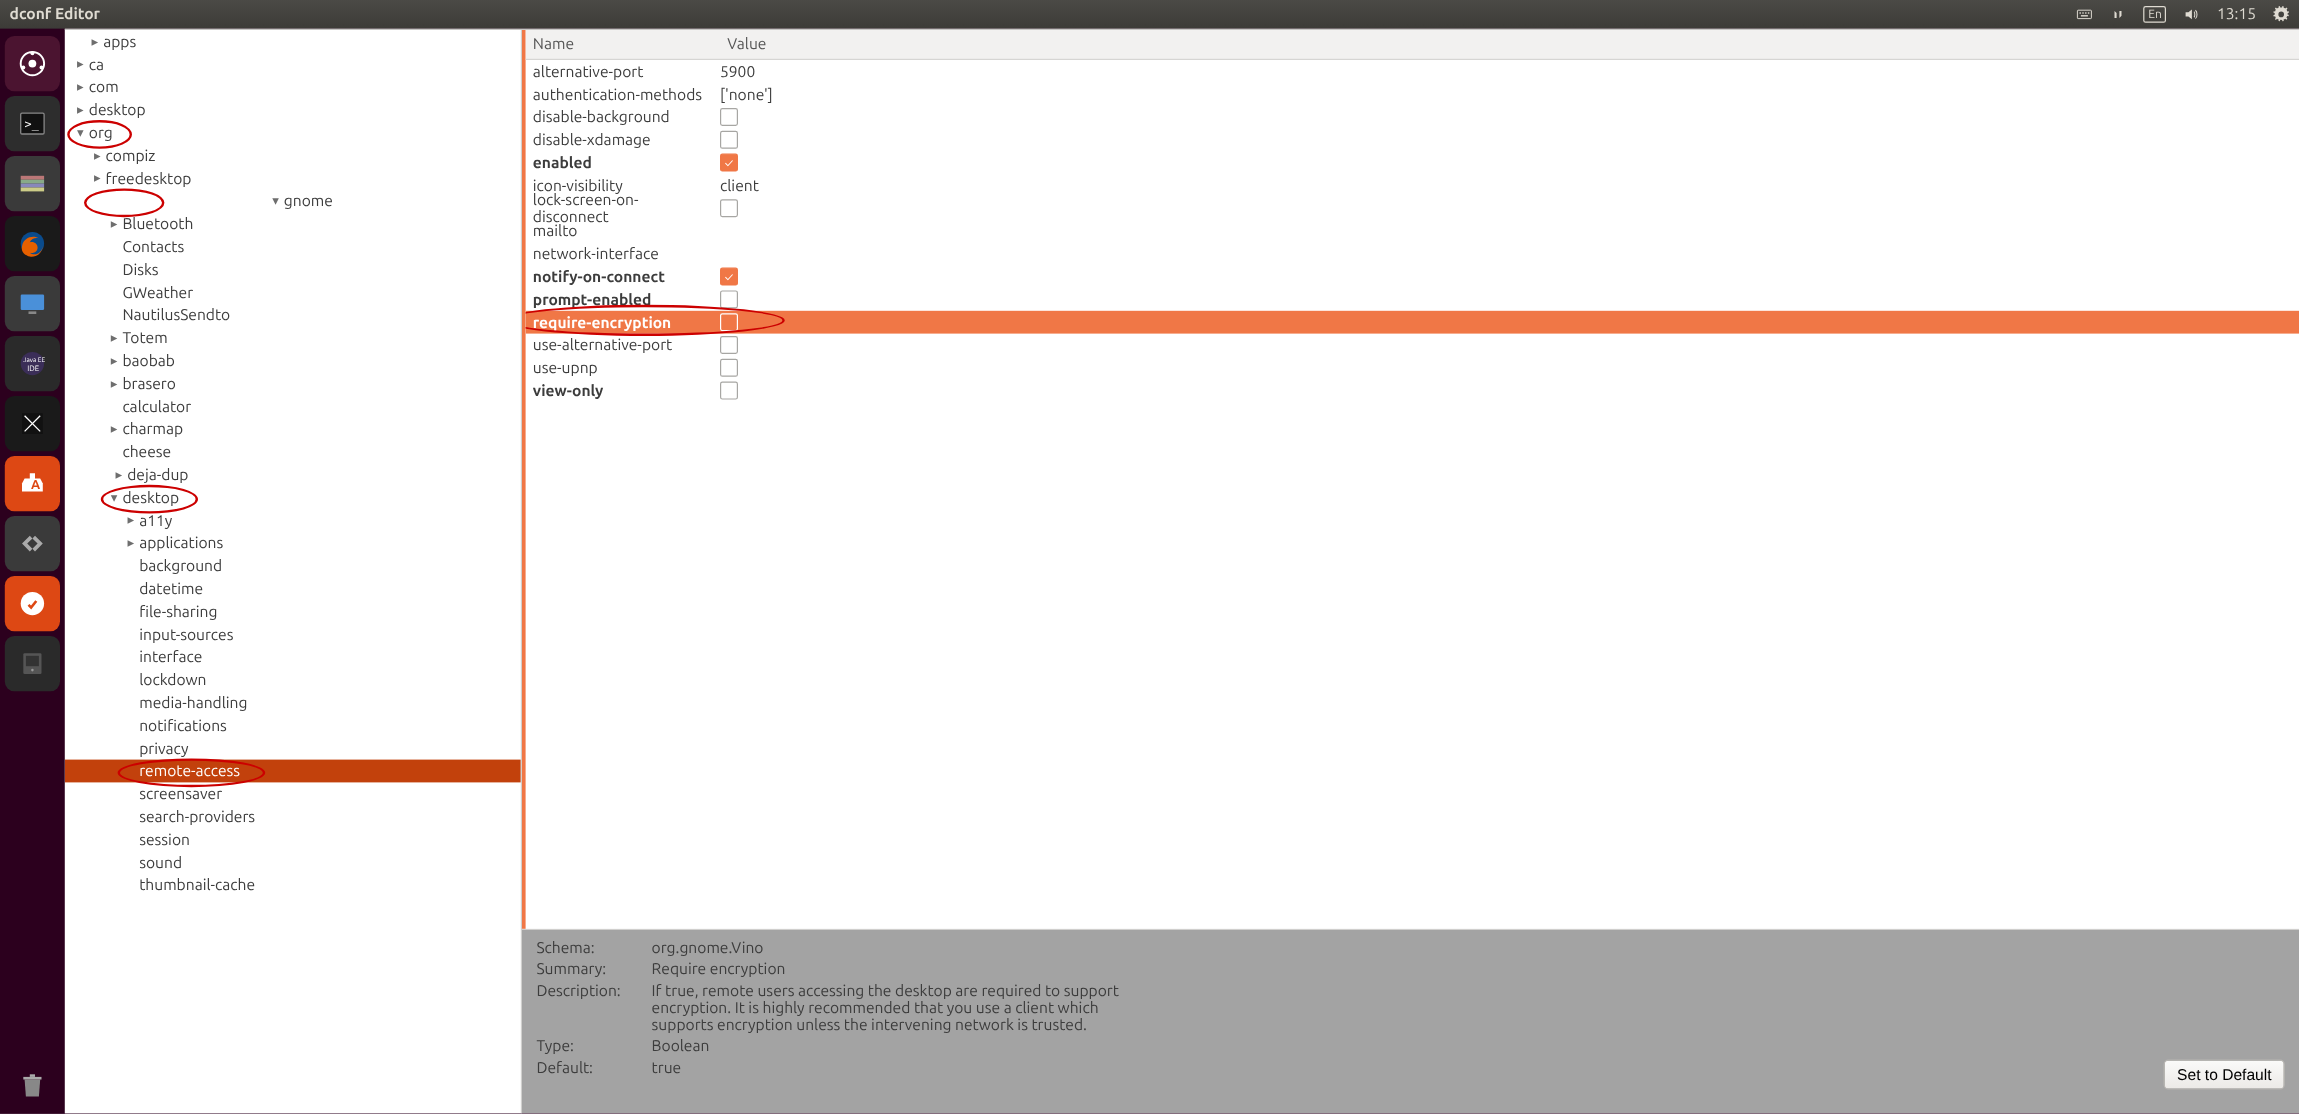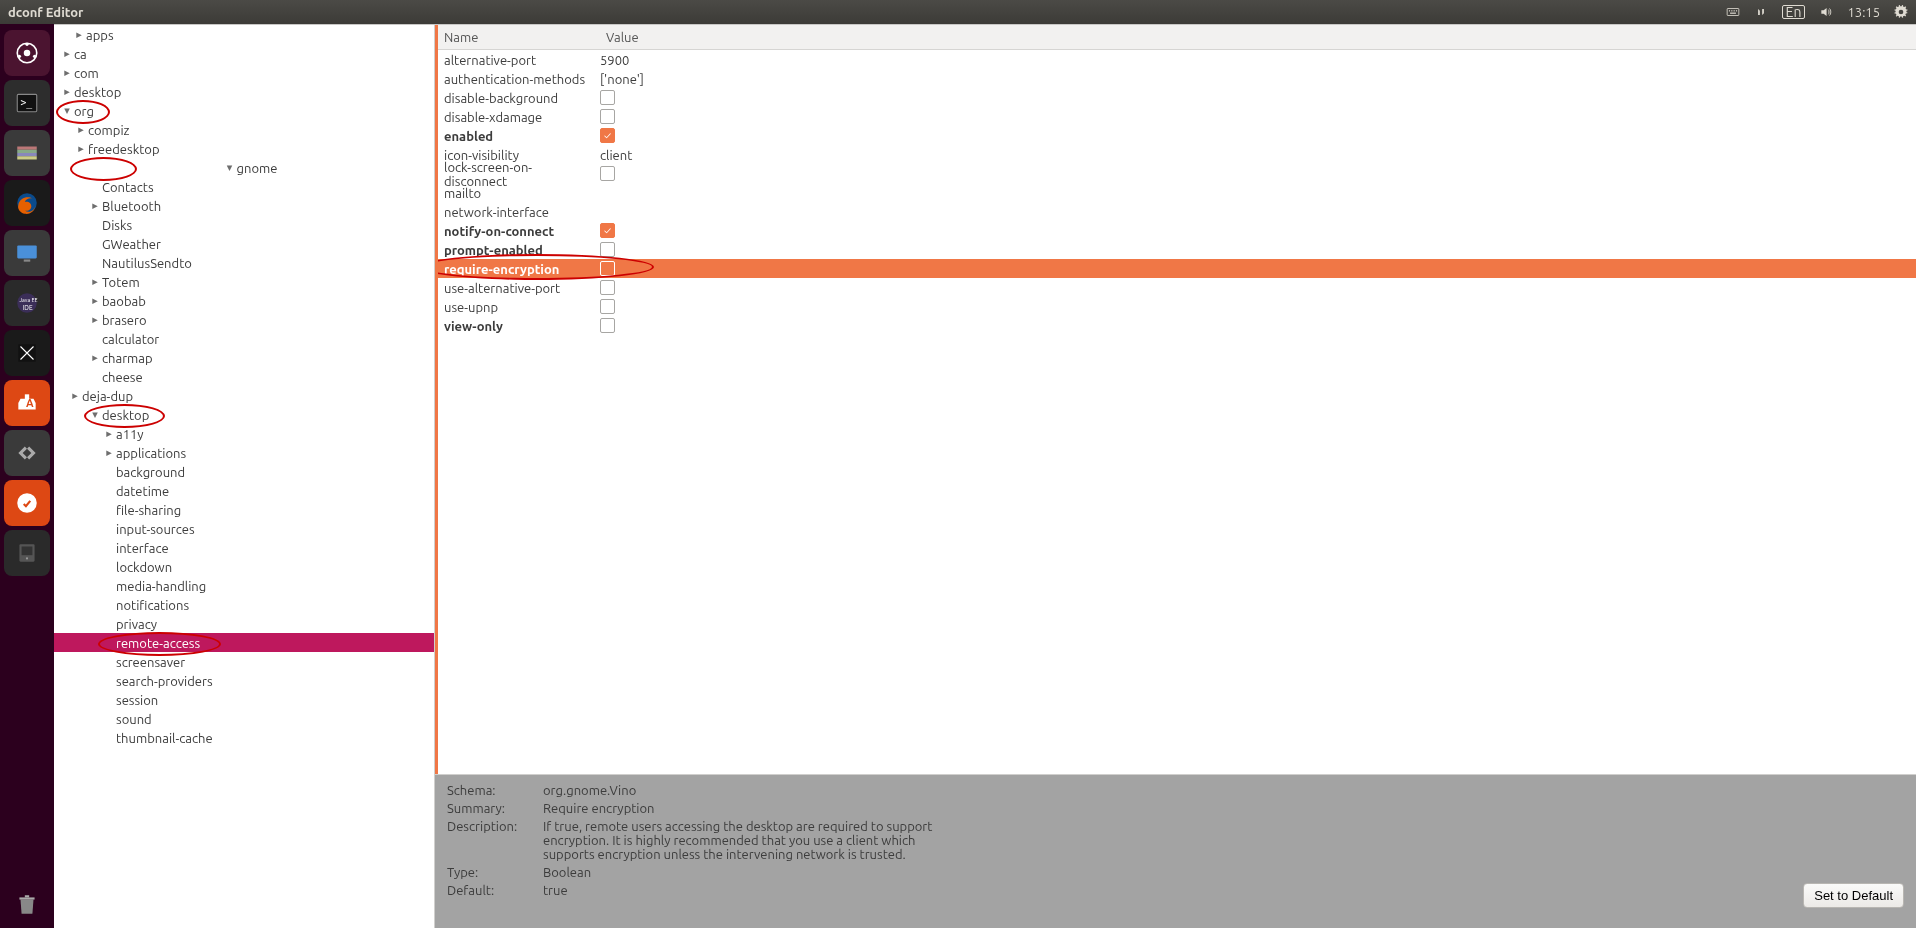--- a/index.html
+++ b/index.html
@@ -2,40 +2,40 @@
 <html><head>
 <meta charset="utf-8">
 <style>
   html,body{margin:0;padding:0;height:100%;font-family:"Ubuntu","Liberation Sans",sans-serif;font-size:13px;color:#3c3c3c;background:#2c001e;}
   
   .menubar{height:24px;background:linear-gradient(#4b4a46,#3c3b37);color:#dfdbd2;display:flex;align-items:center;padding:0 8px;font-size:13px;}
   .menubar .title{font-weight:bold;color:#dfdbd2}
   .menubar .spacer{flex:1}
   .menubar .ind{margin-left:14px;display:inline-flex;align-items:center;color:#dfdbd2;font-size:12px}
   .menubar .ind svg{width:14px;height:14px;fill:#dfdbd2}
-  .menubar .ind.box{border:1px solid #dfdbd2;border-radius:2px;padding:0 3px;font-size:14px;line-height:12px}
+  .menubar .ind.box{border:1px solid #dfdbd2;border-radius:2px;padding:0 3px;font-size:10px;line-height:12px}
   
   .screen{display:flex;height:calc(100% - 24px);}
   
   .launcher{width:54px;background:#2c001e;display:flex;flex-direction:column;align-items:center;padding-top:6px;gap:4px}
   .launcher .app{width:46px;height:46px;border-radius:8px;display:flex;align-items:center;justify-content:center;color:#fff;font-size:20px}
   .launcher .app svg{width:26px;height:26px;fill:#fff}
   .launcher .spacer{flex:1}
   
   .window{flex:1;display:flex;background:#f2f1f0;border-top:1px solid #c8c7c5;overflow:hidden}
   
   .tree{width:380px;overflow:auto;border-right:1px solid #d0cfcd;background:#fff}
   .tree ul{list-style:none;margin:0;padding:0}
   .tree li{white-space:nowrap}
   .node{display:flex;align-items:center;height:19px;padding-right:8px;cursor:default}
   .node .arrow{display:inline-block;width:10px;text-align:center;font-size:11px;color:#6e6e6e;margin-right:2px}
   .node .arrow.expanded::before{content:"▾"}
   .node .arrow.collapsed::before{content:"▸"}
   .node .arrow.none::before{content:""}
-  .node.selected{background:#be185d;color:#fff}
+  .node.selected{background:#c2410c;color:#fff}
   .circle-annot{position:absolute;border:2px solid #cc0000;border-radius:50%;pointer-events:none}
   
   .main{flex:1;display:flex;flex-direction:column;overflow:hidden}
   .list-wrap{flex:1;overflow:auto;border-left:3px solid #f07746;background:#fff;position:relative}
   .list-header{display:flex;height:24px;align-items:center;border-bottom:1px solid #d6d5d3;background:#f2f1f0;position:sticky;top:0}
   .list-header div{padding:0 6px;color:#555}
   .col-name{width:150px}
   .col-value{flex:1}
   .row{display:flex;align-items:center;height:19px;padding:0 0}
   .row .cell-name{width:150px;padding-left:6px}
@@ -226,32 +226,32 @@
             </div>
           </li>
           <li>
             <div class="node" style="padding-left: 22px; justify-content: center;">
               <span class="arrow expanded"></span>
               <span>gnome</span>
             </div>
           </li>
           <li>
             <div class="node" style="padding-left: 36px;">
+              <span class="arrow collapsed"></span>
+              <span>Bluetooth</span>
+            </div>
+          </li>
+          <li>
+            <div class="node" style="padding-left: 36px;">
               <span class="arrow none"></span>
               <span>Contacts</span>
             </div>
           </li>
           <li>
             <div class="node" style="padding-left: 36px;">
-              <span class="arrow collapsed"></span>
-              <span>Bluetooth</span>
-            </div>
-          </li>
-          <li>
-            <div class="node" style="padding-left: 36px;">
               <span class="arrow none"></span>
               <span>Disks</span>
             </div>
           </li>
           <li>
             <div class="node" style="padding-left: 36px;">
               <span class="arrow none"></span>
               <span>GWeather</span>
             </div>
           </li>
@@ -291,21 +291,21 @@
               <span>charmap</span>
             </div>
           </li>
           <li>
             <div class="node" style="padding-left: 36px;">
               <span class="arrow none"></span>
               <span>cheese</span>
             </div>
           </li>
           <li>
-            <div class="node" style="padding-left: 16px;">
+            <div class="node" style="padding-left: 40px;">
               <span class="arrow collapsed"></span>
               <span>deja-dup</span>
             </div>
           </li>
           <li>
             <div class="node" style="padding-left: 36px;">
               <span class="arrow expanded"></span>
               <span>desktop</span>
             </div>
           </li>

